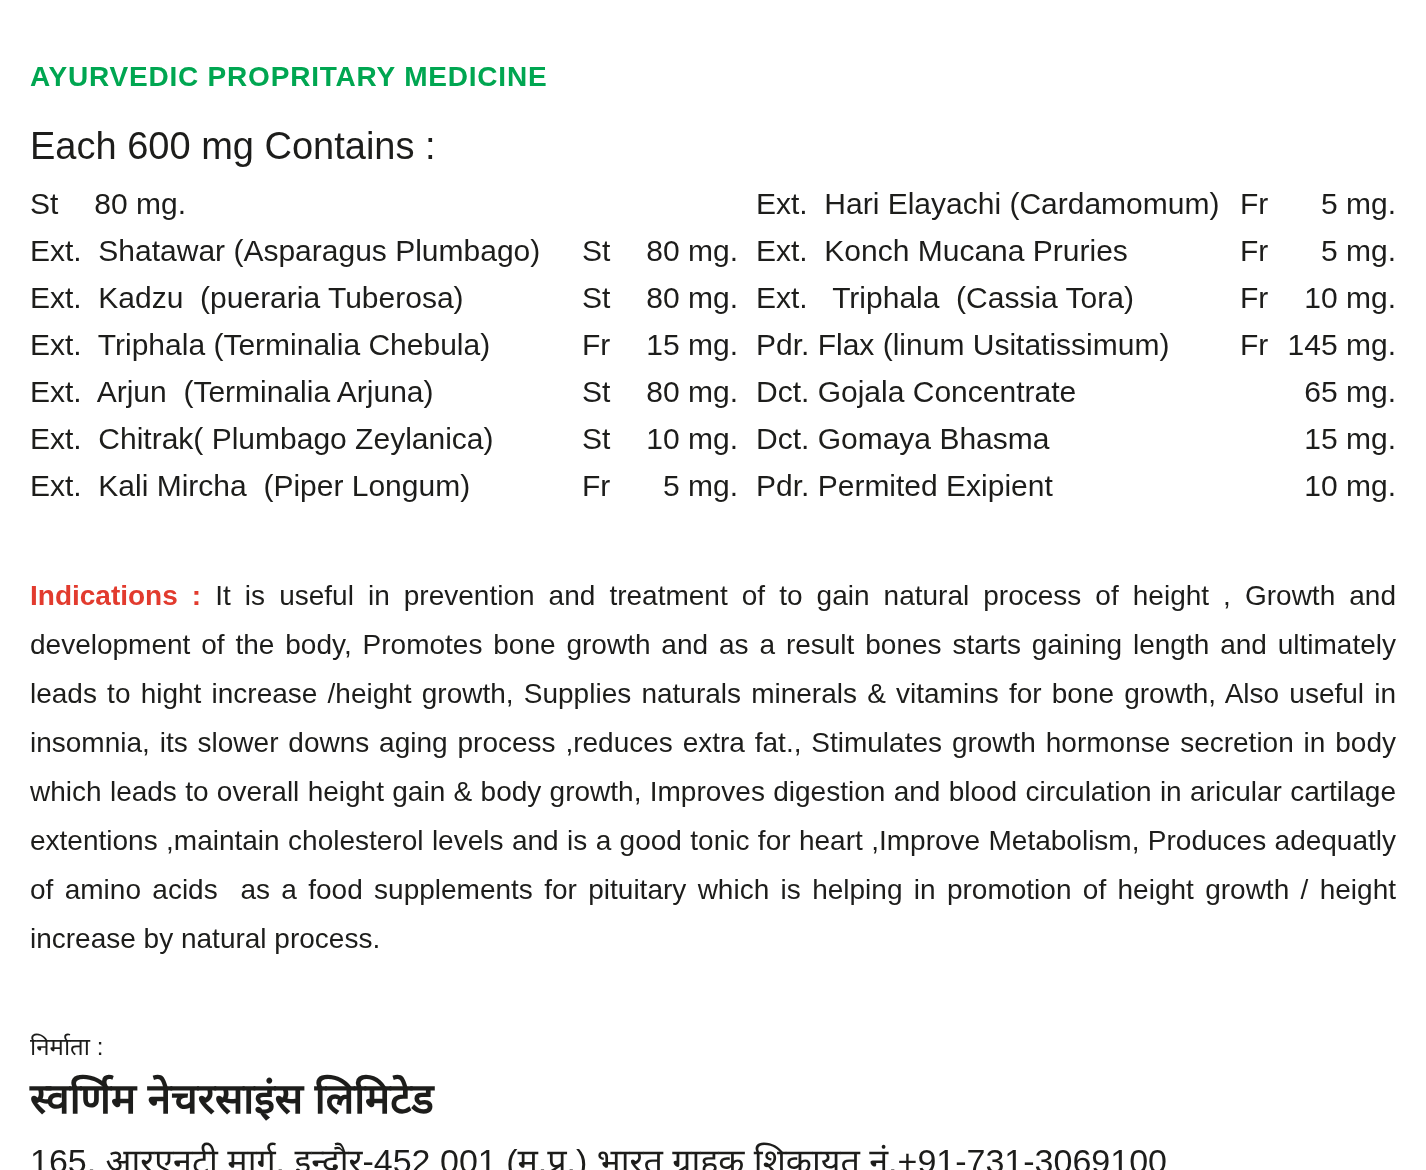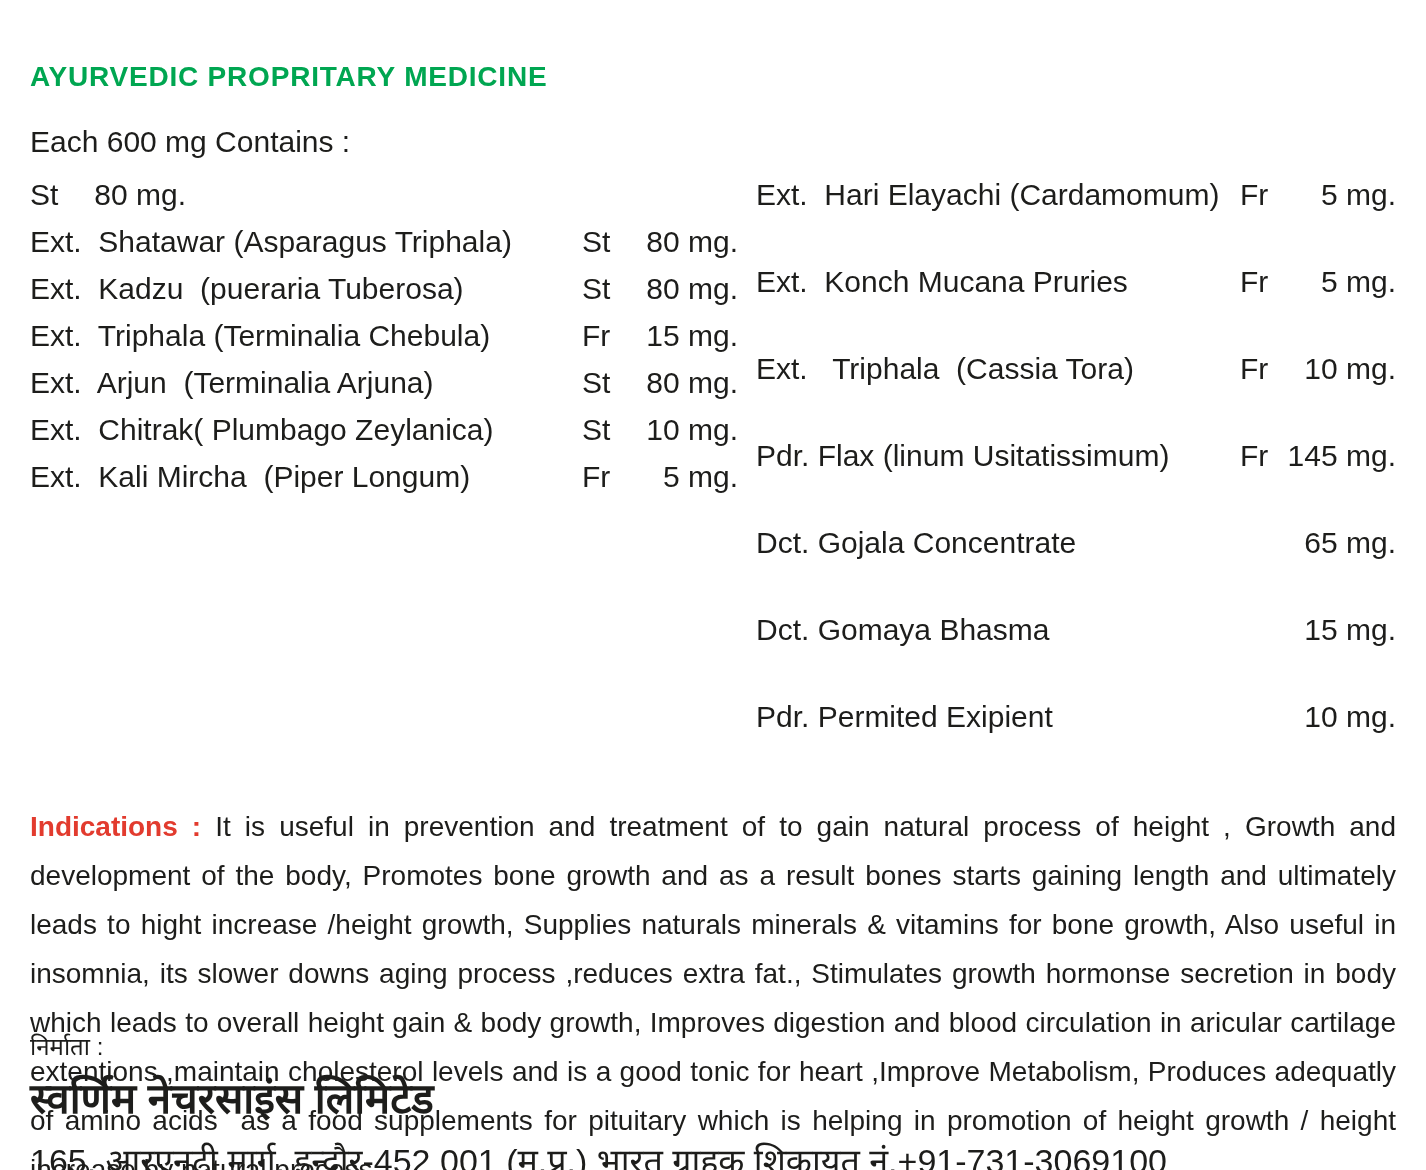--- a/index.html
+++ b/index.html
@@ -22,33 +22,33 @@
     position: relative;
   }
   .main-heading {
     margin: 0 0 32px 0;
     font-size: 28px;
     font-weight: bold;
     letter-spacing: 0.8px;
     color: #00A651;
   }
   .contains-line {
-    font-size: 30px;
+    font-size: 38px;
     margin-bottom: 12px;
   }
   .ingredients {
     display: flex;
     align-items: flex-start;
   }
   .ing-col {
     display: flex;
     flex-direction: column;
   }
   .ing-col.left  { width: 708px; }
-  .ing-col.right { flex: 1; margin-left: 18px; gap: 40px; }
+  .ing-col.right { flex: 1; margin-left: 18px; }
   .ing-row {
     display: flex;
     align-items: baseline;
     font-size: 30px;
     line-height: 47px;
     white-space: pre;
   }
   .ing-name { flex: 1; overflow: hidden; }
   .ing-part { width: 44px; }
   .ing-amt  { width: 112px; text-align: right; }
@@ -92,21 +92,21 @@
   <div class="contains-line">Each 600 mg Contains :</div>
 
   <div class="ingredients">
 
     <div class="ing-col left">
       <div class="ing-row">
         <span class="ing-part">St</span>
         <span class="ing-amt">80 mg.</span>
       </div>
       <div class="ing-row">
-        <span class="ing-name">Ext.  Shatawar (Asparagus Triphala)</span>
+        <span class="ing-name">Ext.  Shatawar (Asparagus Plumbago)</span>
         <span class="ing-part">St</span>
         <span class="ing-amt">80 mg.</span>
       </div>
       <div class="ing-row">
         <span class="ing-name">Ext.  Kadzu  (pueraria Tuberosa)</span>
         <span class="ing-part">St</span>
         <span class="ing-amt">80 mg.</span>
       </div>
       <div class="ing-row">
         <span class="ing-name">Ext.  Triphala (Terminalia Chebula)</span>

